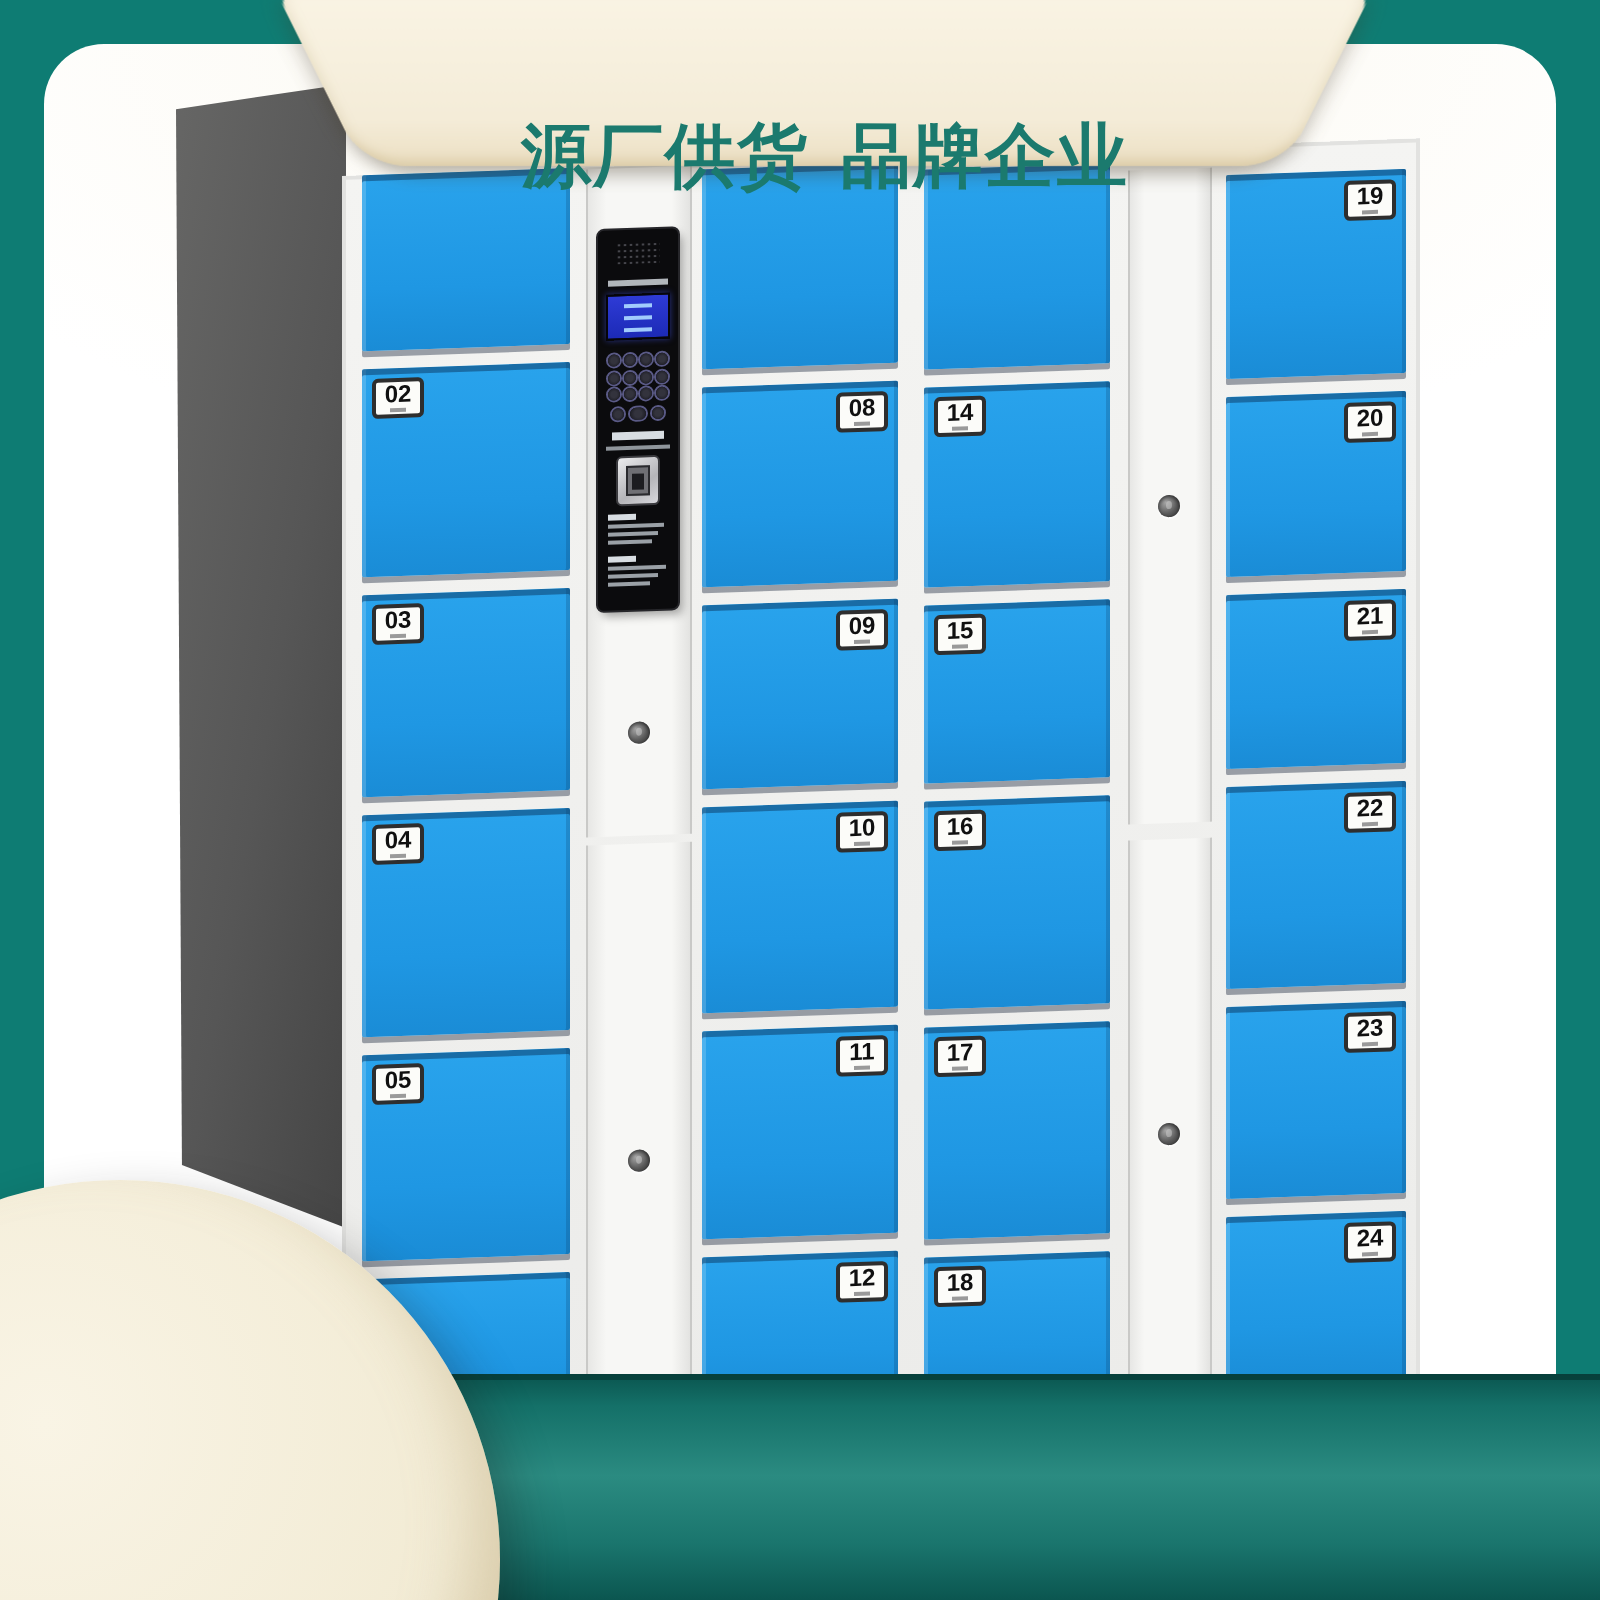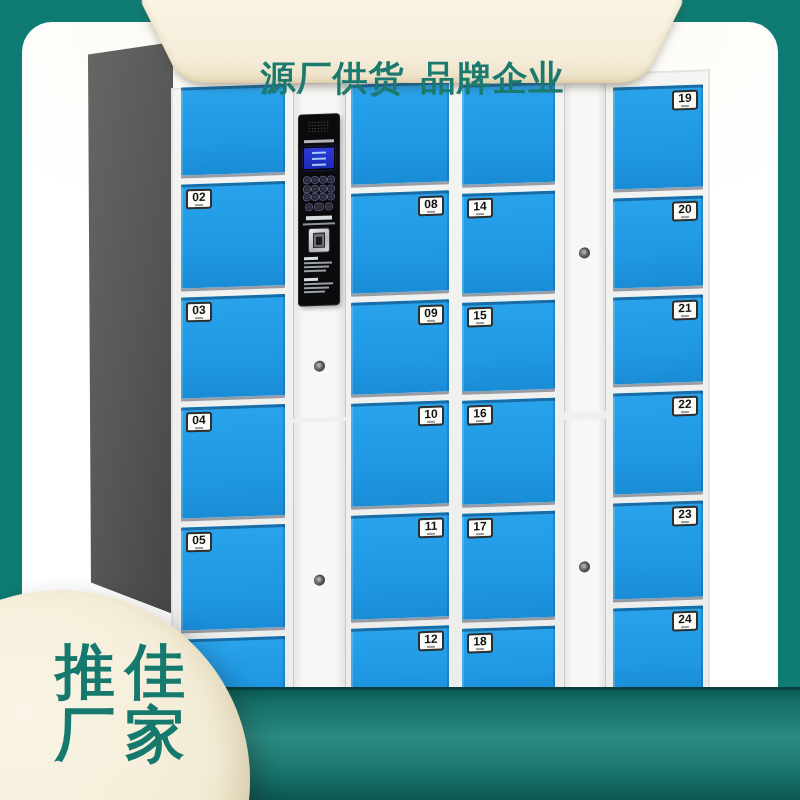--- a/index.html
+++ b/index.html
@@ -285,18 +285,14 @@
     </div>
 
   <div class="top-banner"></div>
   <div class="top-banner-text">
     <span>源厂供货</span><span class="gap"></span><span>品牌企业</span>
   </div>
 
   <div class="bottom-banner"></div>
 
   <div class="badge"></div>
-  <div class="badge-text">
-    <div>推佳</div>
-    <div>厂家</div>
-  </div>
 
 </div>
 
 </body></html>

